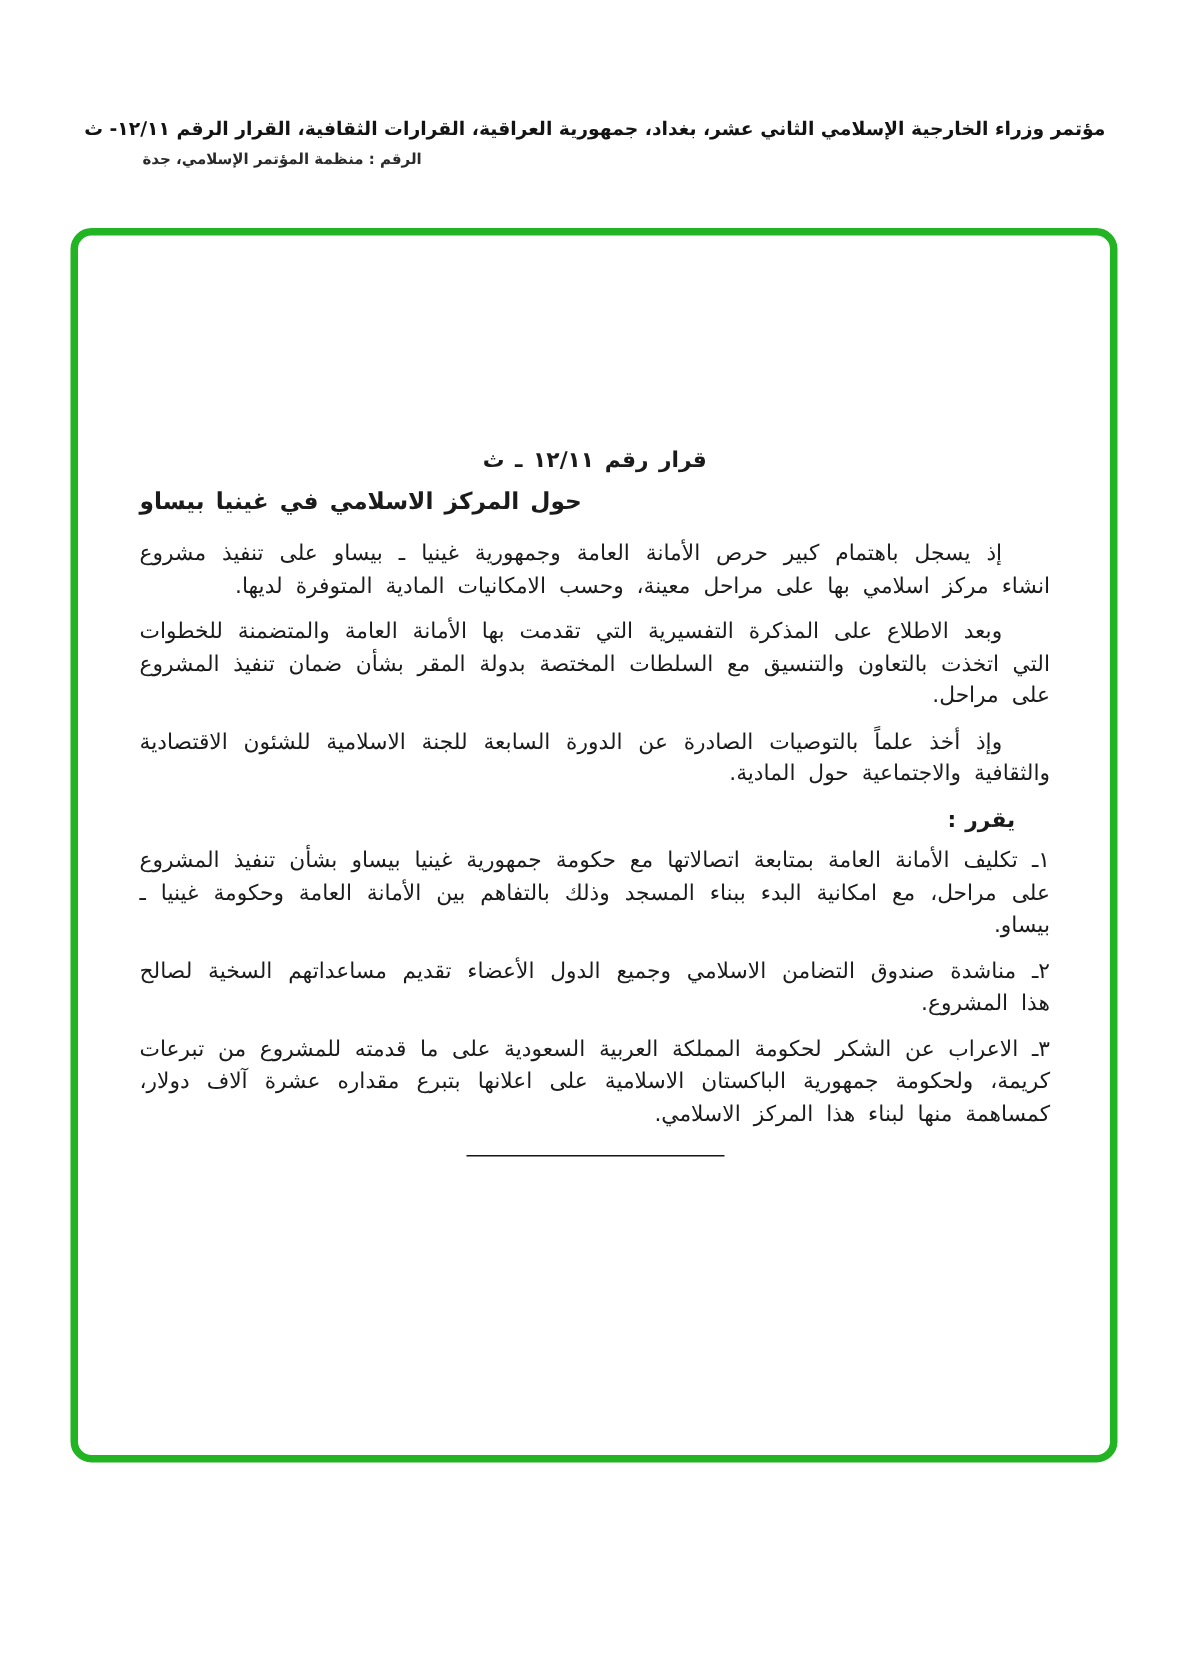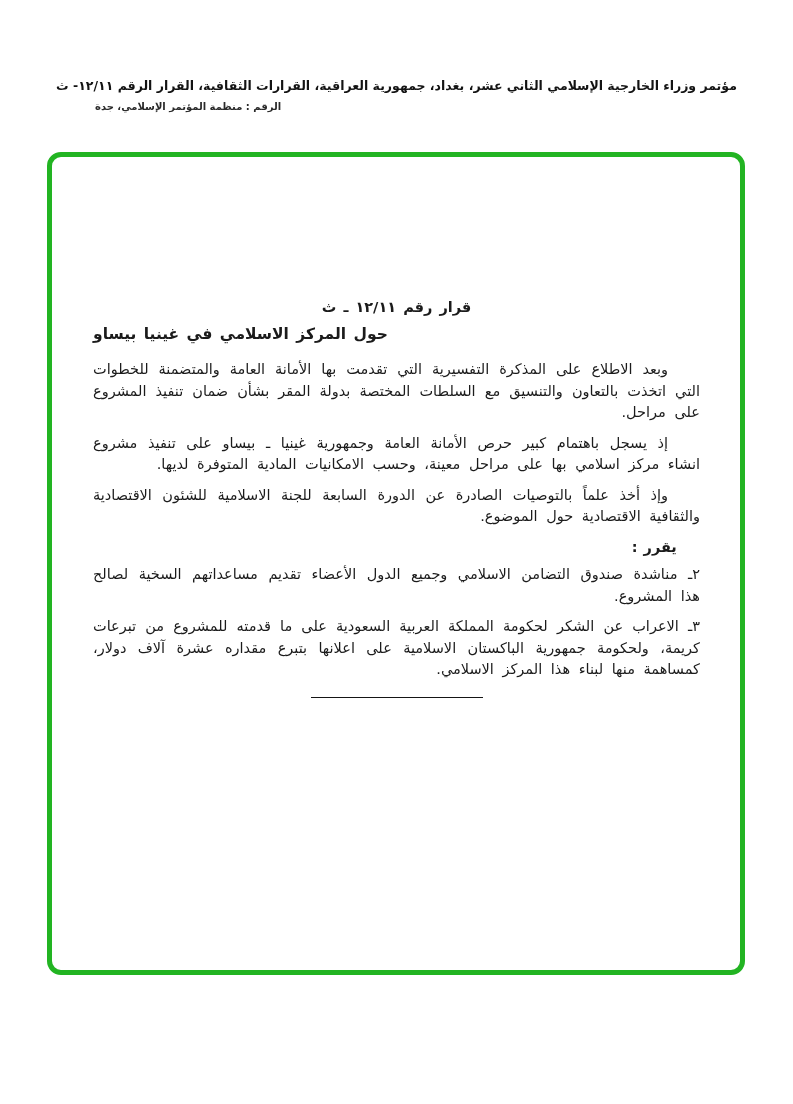--- a/index.html
+++ b/index.html
@@ -97,28 +97,32 @@
   <div class="source-line">الرقم :  منظمة المؤتمر الإسلامي، جدة</div>
 
   <div class="scan-frame" style="border-color: rgb(34, 180, 34);">
     <div class="doc-content">
 
       <div class="doc-title">قرار رقم ١٢/١١ ـ ث</div>
 
       <div class="doc-subtitle">حول المركز الاسلامي في غينيا بيساو</div>
 
 
+      <p class="para">إذ يسجل باهتمام كبير حرص الأمانة العامة وجمهورية غينيا ـ بيساو على تنفيذ مشروع انشاء مركز اسلامي بها على مراحل معينة، وحسب الامكانيات المادية المتوفرة لديها.</p>
+
       <p class="para">وبعد الاطلاع على المذكرة التفسيرية التي تقدمت بها الأمانة العامة والمتضمنة للخطوات التي اتخذت بالتعاون والتنسيق مع السلطات المختصة بدولة المقر بشأن ضمان تنفيذ المشروع على مراحل.</p>
 
-      <p class="para">إذ يسجل باهتمام كبير حرص الأمانة العامة وجمهورية غينيا ـ بيساو على تنفيذ مشروع انشاء مركز اسلامي بها على مراحل معينة، وحسب الامكانيات المادية المتوفرة لديها.</p>
-
-      <p class="para">وإذ أخذ علماً بالتوصيات الصادرة عن الدورة السابعة للجنة الاسلامية للشئون الاقتصادية والثقافية الاقتصادية حول الموضوع.</p>
+      <p class="para">وإذ أخذ علماً بالتوصيات الصادرة عن الدورة السابعة للجنة الاسلامية للشئون الاقتصادية والثقافية والاجتماعية حول المادية.</p>
 
       <p class="decision-label">يقرر :</p>
 
+      <div class="item">
+        <span class="num">١ـ</span>
+        <span>تكليف الأمانة العامة بمتابعة اتصالاتها مع حكومة جمهورية غينيا بيساو بشأن تنفيذ المشروع على مراحل، مع امكانية البدء ببناء المسجد وذلك بالتفاهم بين الأمانة العامة وحكومة غينيا ـ بيساو.</span>
+      </div>
 
       <div class="item">
         <span class="num">٢ـ</span>
         <span>مناشدة صندوق التضامن الاسلامي وجميع الدول الأعضاء تقديم مساعداتهم السخية لصالح هذا المشروع.</span>
       </div>
 
       <div class="item">
         <span class="num">٣ـ</span>
         <span>الاعراب عن الشكر لحكومة المملكة العربية السعودية على ما قدمته للمشروع من تبرعات كريمة، ولحكومة جمهورية الباكستان الاسلامية على اعلانها بتبرع مقداره عشرة آلاف دولار، كمساهمة منها لبناء هذا المركز الاسلامي.</span>
       </div>

